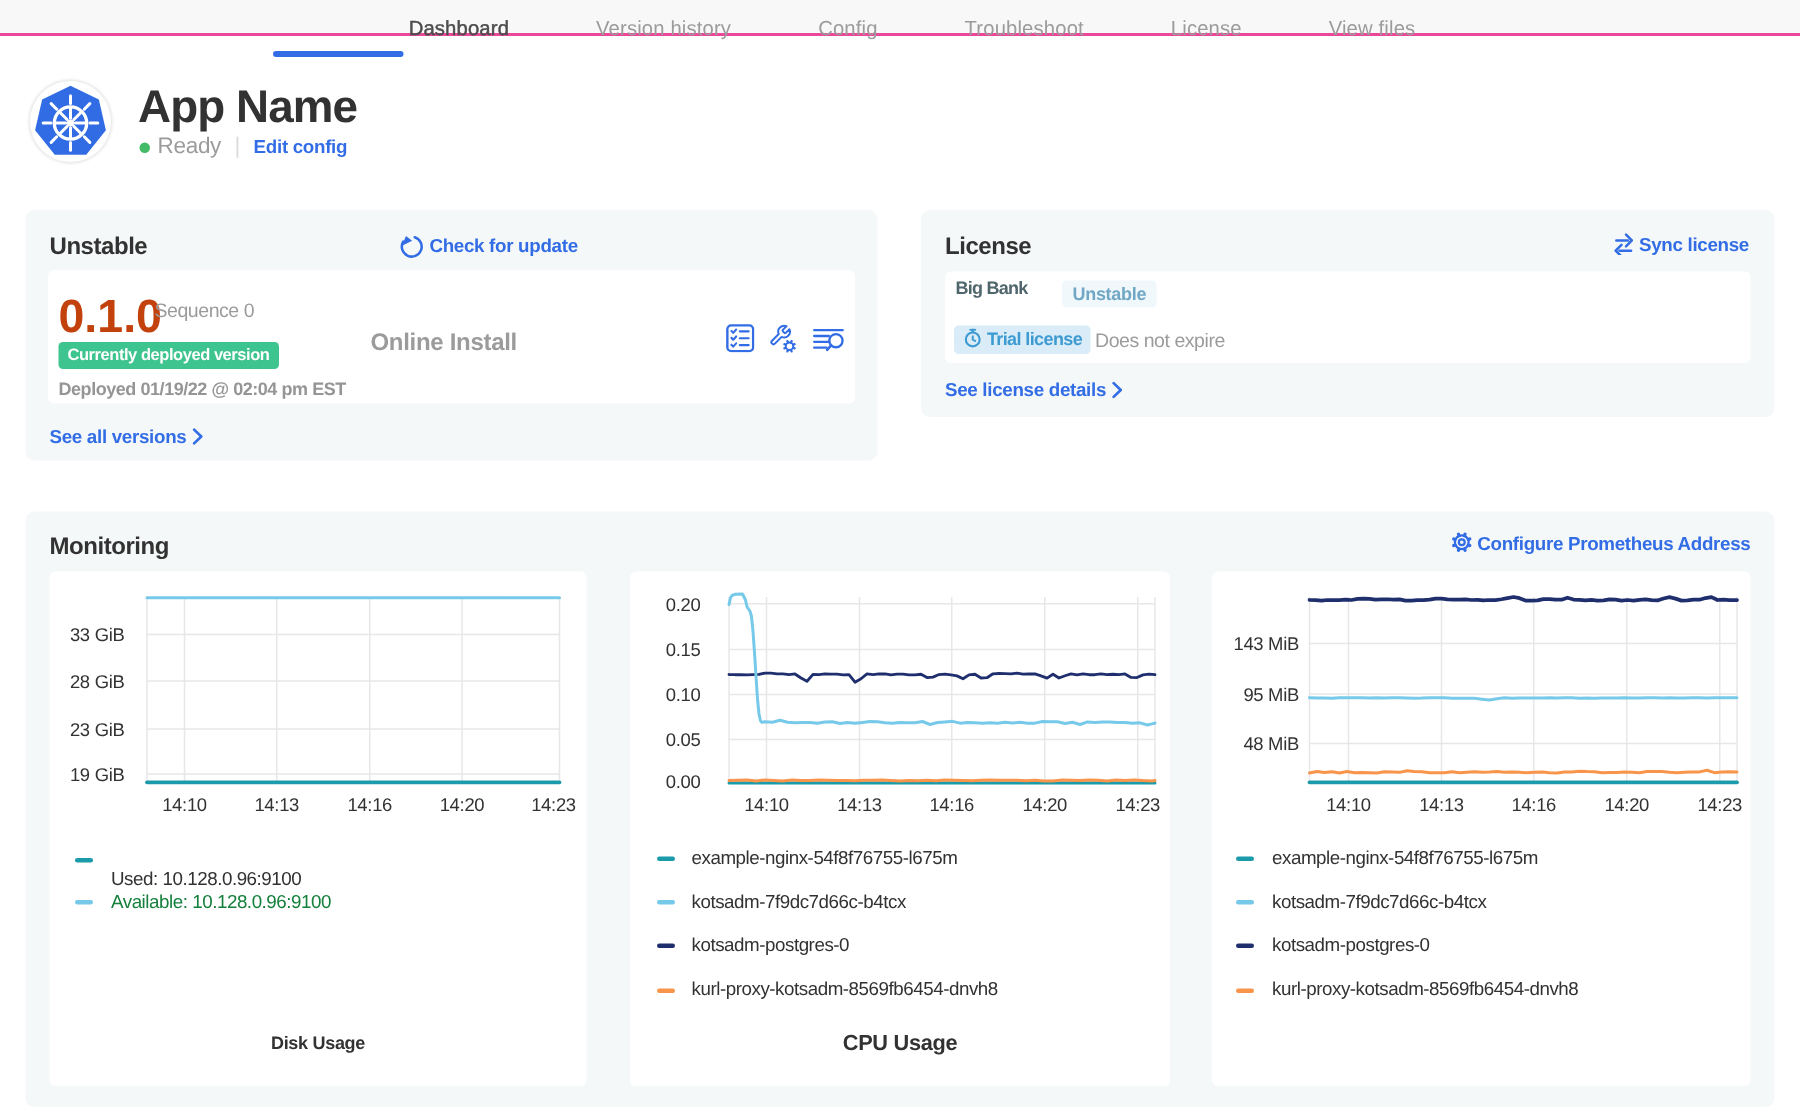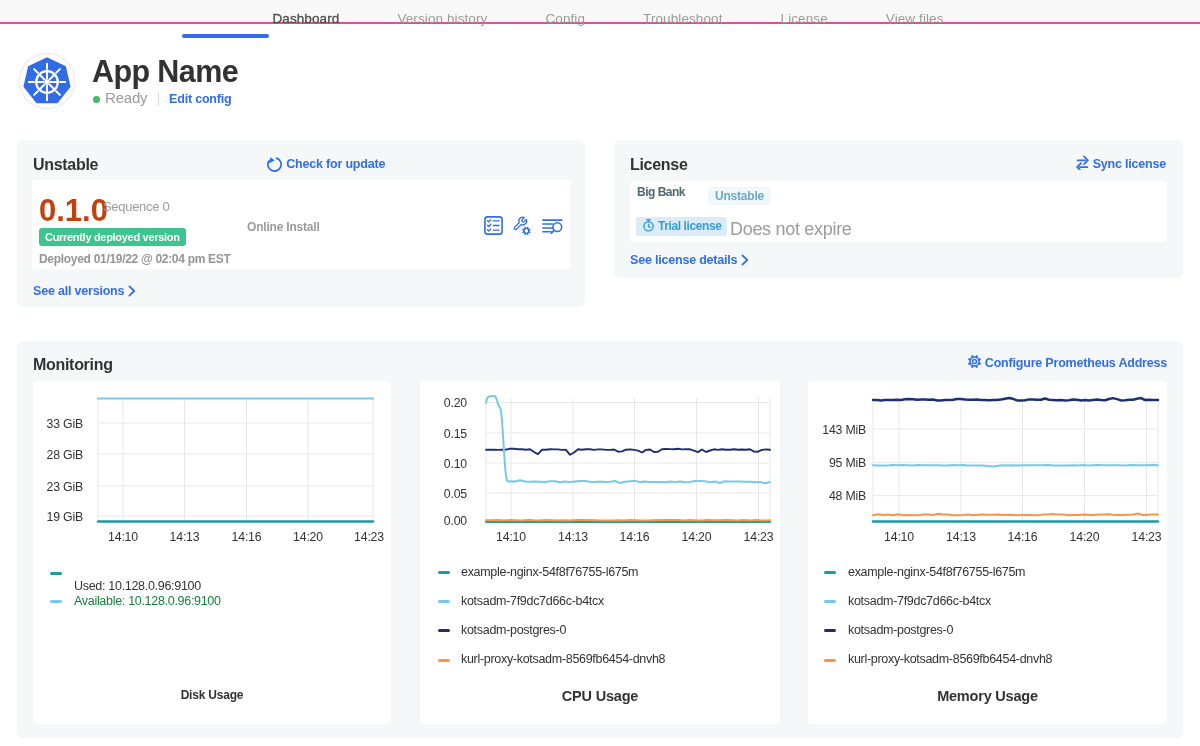--- a/index.html
+++ b/index.html
@@ -59,21 +59,21 @@
     <div class="h2 abs" style="left:16px; top:16px;">Unstable</div>
     <div class="abs blink" style="left:249px; top:15px;"><svg width="17" height="17" viewBox="0 0 17 18" style="vertical-align:-4px;">
 <path d="M 10.66 3.34 A 7 7 0 1 1 2.44 6.5" fill="none" stroke="#326de6" stroke-width="1.8" stroke-linecap="round"></path>
 <polygon points="1.6,9.3 4.4,2.4 8.8,5.9" fill="#326de6"></polygon>
 </svg> Check for update</div>
     <div class="inner" style="left:15px; top:40px; width:538px; height:89px;">
       <div class="abs" style="left:7px; top:13px; font-size:31px; font-weight:700; color:#c2410c;">0.1.0</div>
       <div class="abs" style="left:71px; top:19px; font-size:13px; letter-spacing:-0.3px; color:#9b9b9b;">Sequence 0</div>
       <div class="abs" style="left:7px; top:48px; background:#3ec48e; color:#fff; font-size:11px; letter-spacing:-0.3px; font-weight:700; border-radius:3px; padding:2.5px 6px 3px;">Currently deployed version</div>
       <div class="abs" style="left:7px; top:71.5px; font-size:12px; font-weight:700; color:#959595; letter-spacing:-0.3px; white-space:nowrap;">Deployed 01/19/22 @ 02:04 pm EST</div>
-      <div class="abs" style="left:215px; top:40px; font-size:12px; font-weight:700; color:#9b9b9b; letter-spacing:-0.2px; white-space:nowrap;">Online Install</div>
+      <div class="abs" style="left:215px; top:40px; font-size:16px; font-weight:700; color:#9b9b9b; letter-spacing:-0.2px; white-space:nowrap;">Online Install</div>
       <div class="abs" style="left:452px; top:36px;"><svg width="19" height="19" viewBox="0 0 19 19">
 <rect x="0.9" y="0.9" width="17.2" height="17.2" rx="2.6" fill="none" stroke="#326de6" stroke-width="1.6"></rect>
 <g stroke="#326de6" stroke-width="1.4" fill="none" stroke-linecap="round" stroke-linejoin="round">
 <path d="M 3.6 4.6 L 4.8 5.9 L 6.8 3.7"></path>
 <path d="M 3.6 9.2 L 4.8 10.5 L 6.8 8.3"></path>
 <path d="M 3.6 13.8 L 4.8 15.1 L 6.8 12.9"></path>
 <line x1="9.2" y1="4.9" x2="15.1" y2="4.9"></line>
 <line x1="9.2" y1="9.5" x2="15.1" y2="9.5"></line>
 <line x1="9.2" y1="14.1" x2="15.1" y2="14.1"></line>
 </g>
@@ -122,21 +122,21 @@
 </svg> Sync license</div>
     <div class="inner" style="left:16px; top:41px; width:537px; height:61px;">
       <div class="abs" style="left:7px; top:4px; font-size:12px; font-weight:700; color:#50666d; letter-spacing:-0.5px; white-space:nowrap;">Big Bank</div>
       <div class="abs" style="left:78px; top:6px; background:#f1f8fc; color:#6fa7c4; font-size:12px; letter-spacing:-0.2px; font-weight:700; border-radius:3px; padding:1.5px 7px 2.5px; white-space:nowrap;">Unstable</div>
       <div class="abs" style="left:6px; top:36px; background:#d9ecf8; color:#3d9bd1; font-size:12px; letter-spacing:-0.4px; font-weight:700; border-radius:3px; padding:2px 6px 2.5px; white-space:nowrap;"><svg width="13" height="13" viewBox="0 0 13 13" style="vertical-align:-2px;">
 <circle cx="6.5" cy="7.3" r="4.6" fill="none" stroke="#3d9bd1" stroke-width="1.4"></circle>
 <line x1="6.5" y1="0.8" x2="6.5" y2="2.2" stroke="#3d9bd1" stroke-width="1.6" stroke-linecap="round"></line>
 <line x1="4.9" y1="0.8" x2="8.1" y2="0.8" stroke="#3d9bd1" stroke-width="1.4" stroke-linecap="round"></line>
 <path d="M 6.5 5.1 L 6.5 7.5 L 8.1 8.3" fill="none" stroke="#3d9bd1" stroke-width="1.3" stroke-linecap="round"></path>
 </svg> Trial license</div>
-      <div class="abs" style="left:100px; top:38px; font-size:18px; letter-spacing:-0.3px; color:#9b9b9b; white-space:nowrap;">Does not expire</div>
+      <div class="abs" style="left:100px; top:38px; font-size:13px; letter-spacing:-0.3px; color:#9b9b9b; white-space:nowrap;">Does not expire</div>
     </div>
     <div class="abs blink" style="left:16px; top:113px;">See license details<svg width="8" height="12" viewBox="0 0 8 12" style="vertical-align:-1.5px; margin-left:4px;">
           <path d="M 1.4 1.4 L 6.2 6.0 L 1.4 10.6" fill="none" stroke="#326de6" stroke-width="1.8" stroke-linecap="round" stroke-linejoin="round"></path>
         </svg></div>
   </div>
 
   <div class="card" style="left:17px; top:341px; width:1166px; height:397px;">
     <div class="h2 abs" style="left:16px; top:15px;">Monitoring</div>
     <div class="abs blink" style="right:16px; top:13px;"><svg width="15" height="15" viewBox="0 0 16 16" style="vertical-align:-2.5px;">
 <g stroke="#326de6" fill="none">
@@ -252,16 +252,15 @@
           <polyline points="65.0,19.0 69.0,19.1 73.0,19.4 77.0,19.0 81.0,19.0 85.0,19.1 89.0,18.7 93.0,19.0 97.0,18.3 101.0,18.1 105.0,18.2 109.0,18.8 113.0,18.6 117.0,18.5 121.0,18.8 125.0,18.6 129.0,19.4 133.0,19.4 137.0,19.1 141.0,19.1 145.0,18.7 149.0,18.1 153.0,18.1 157.0,18.6 161.0,18.7 165.0,18.8 169.0,18.6 173.0,19.0 177.0,18.9 181.0,19.3 185.0,19.0 189.0,19.1 193.0,18.5 197.0,17.7 201.0,17.0 205.0,17.8 209.0,19.4 213.0,19.4 217.0,19.3 221.0,18.4 225.0,18.4 229.0,18.8 233.0,18.8 237.0,17.5 241.0,18.7 245.0,18.9 249.0,19.3 253.0,18.9 257.0,19.4 261.0,19.3 265.0,18.6 269.0,18.7 273.0,19.4 277.0,19.0 281.0,19.4 285.0,18.9 289.0,18.6 293.0,19.1 297.0,19.3 301.0,18.0 305.0,17.1 309.0,18.1 313.0,19.4 317.0,19.2 321.0,18.7 325.0,18.8 329.0,17.7 333.0,17.1 337.0,19.0 341.0,18.7 345.0,19.1 349.0,19.0 350.0,19.0" fill="none" stroke="#1f2f6e" stroke-width="2.5" stroke-linejoin="round" stroke-linecap="round"></polyline>
 </svg>
       <div style="position:absolute; left:16px; top:190.0px; width:12px; height:3px; border-radius:2px; background:#1b9aaa;"></div>
 <div style="position:absolute; left:40px; top:183.5px; font-size:12.5px; letter-spacing:-0.3px; color:#323232;">example-nginx-54f8f76755-l675m</div>
 <div style="position:absolute; left:16px; top:219.2px; width:12px; height:3px; border-radius:2px; background:#77c9e9;"></div>
 <div style="position:absolute; left:40px; top:212.7px; font-size:12.5px; letter-spacing:-0.3px; color:#323232;">kotsadm-7f9dc7d66c-b4tcx</div>
 <div style="position:absolute; left:16px; top:248.4px; width:12px; height:3px; border-radius:2px; background:#1f2f6e;"></div>
 <div style="position:absolute; left:40px; top:241.9px; font-size:12.5px; letter-spacing:-0.3px; color:#323232;">kotsadm-postgres-0</div>
 <div style="position:absolute; left:16px; top:277.6px; width:12px; height:3px; border-radius:2px; background:#f8954a;"></div>
 <div style="position:absolute; left:40px; top:271.1px; font-size:12.5px; letter-spacing:-0.3px; color:#323232;">kurl-proxy-kotsadm-8569fb6454-dnvh8</div>
-      <div class="abs" style="left:0; top:307px; width:359px; text-align:center; font-size:14.5px; letter-spacing:-0.2px; font-weight:700; color:#323232;">Memory Usage</div>
     </div>
   </div>
 </div>
 
 </body></html>

